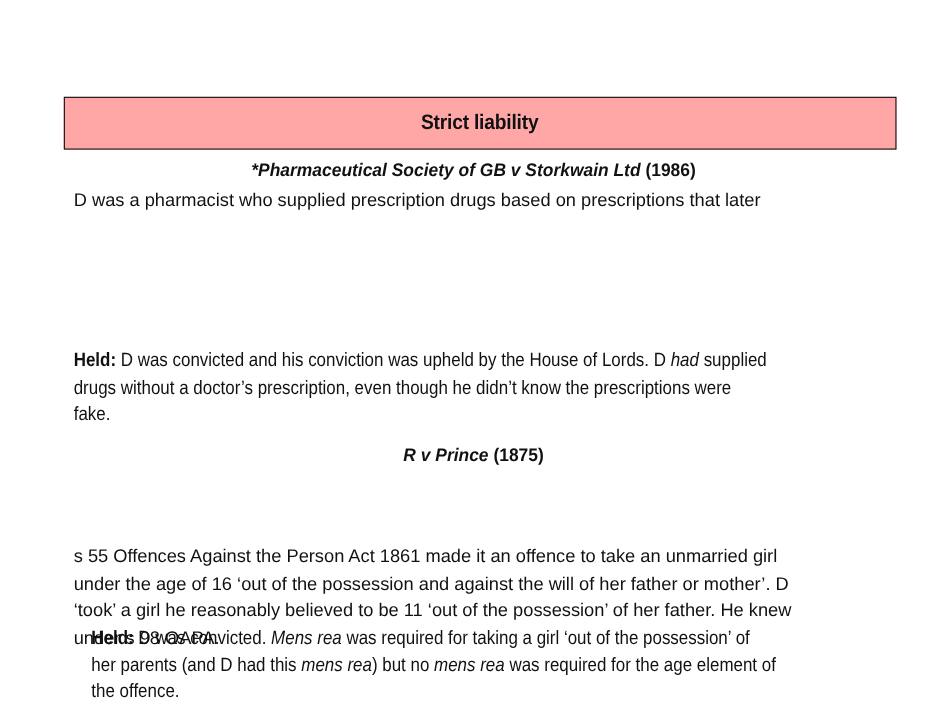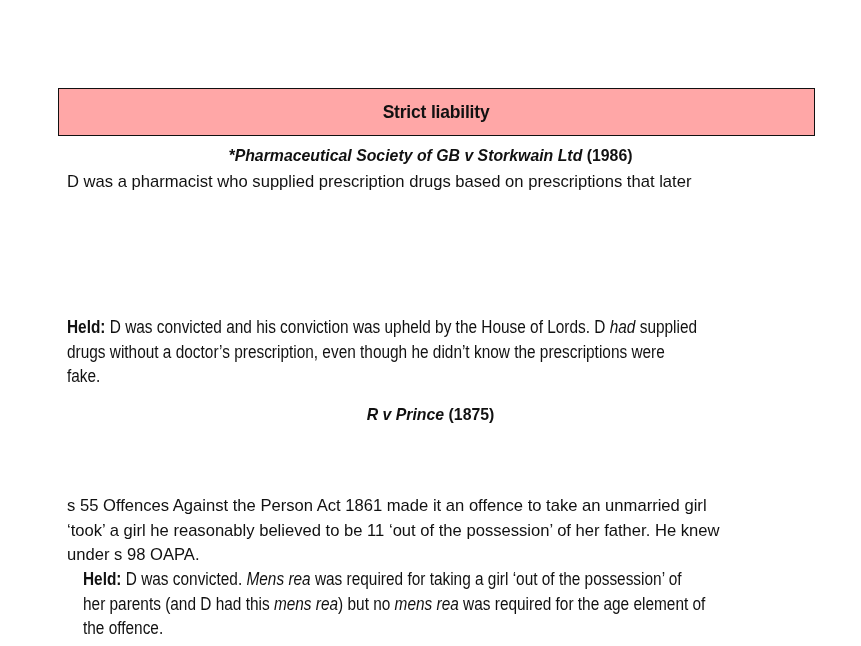--- a/index.html
+++ b/index.html
@@ -56,20 +56,21 @@
   <span class="line">drugs without a doctor’s prescription, even though he didn’t know the prescriptions were</span>
   <span class="line">fake.</span>
 </div>
 
 <p class="case-title" style="top:405px;">
   <i><span>R v Prince</span></i><span> (1875)</span>
 </p>
 
 <div class="para" style="top:450px;margin-top:44px;">
   <span class="line">s 55 Offences Against the Person Act 1861 made it an offence to take an unmarried girl</span>
+  <span class="line">under the age of 16 ‘out of the possession and against the will of her father or mother’. D</span>
   <span class="line">‘took’ a girl he reasonably believed to be 11 ‘out of the possession’ of her father. He knew</span>
   <span class="line">under s 98 OAPA.</span>
 </div>
 
 <div class="held" style="top:567px;margin-left:16px;">
   <span class="line"><b>Held:</b><span> D was convicted. </span><i>Mens rea</i><span> was required for taking a girl ‘out of the possession’ of</span></span>
   <span class="line"><span>her parents (and D had this </span><i>mens rea</i><span>) but no </span><i>mens rea</i><span> was required for the age element of</span></span>
   <span class="line">the offence.</span>
 </div>
 

